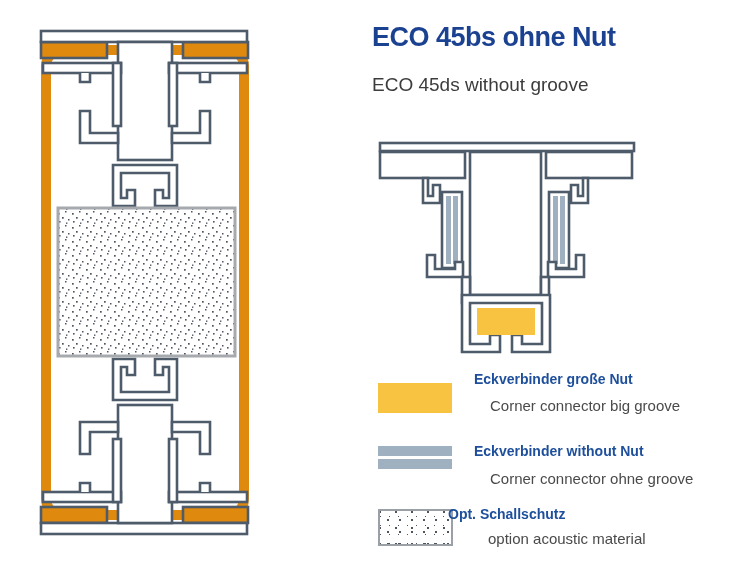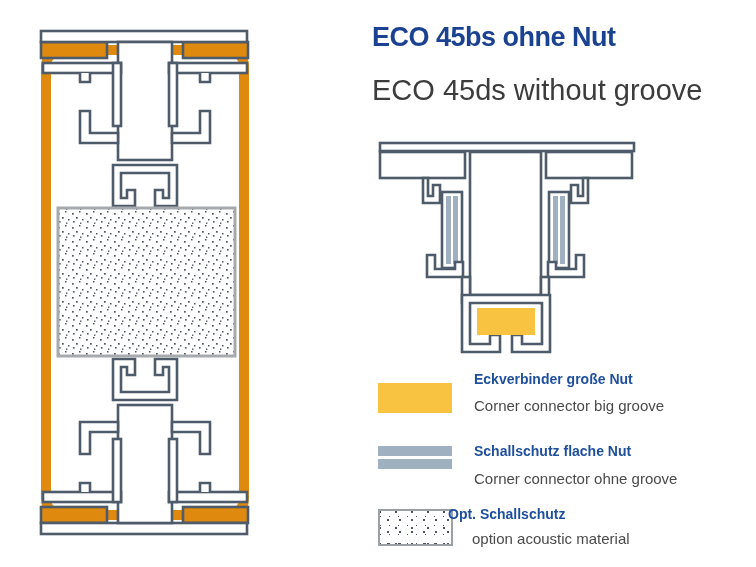--- a/index.html
+++ b/index.html
@@ -13,33 +13,34 @@
   .abs{position:absolute;}
   #title{
     left:372px;top:22px;
     font-size:27px;font-weight:700;
     letter-spacing:-0.5px;
     color:#1b4191;
     white-space:nowrap;
   }
   #subtitle{
     left:372px;top:74px;
-    font-size:29px;font-weight:400;
+    font-size:19px;font-weight:400;
     color:#3c3c3c;
     white-space:nowrap;
   }
   .legend-de{
     font-size:14px;font-weight:600;
     color:#1e4f9c;line-height:1.1;
     white-space:nowrap;
   }
   .legend-en{
     font-size:15px;font-weight:400;
     color:#4a4a4a;line-height:1.1;
     white-space:nowrap;
+    margin-left:16px;
   }
   #swatch-big-groove{
     left:378px;top:383px;width:74px;height:30px;
     background:#F9C342;
   }
   .flat-bar{
     left:378px;width:74px;height:10px;
     background:#9fb1c0;
   }
   #swatch-acoustic{
@@ -137,18 +138,18 @@
     <rect x="107" y="173" width="58" height="27" fill="#F9C342" stroke="none"></rect>
   </g>
 </svg>
 
 <div class="abs" id="swatch-big-groove"></div>
 <div class="abs legend-de" style="left:474px;top:372px">Eckverbinder große Nut</div>
 <div class="abs legend-en" style="left:474px;top:398px">Corner connector big groove</div>
 
 <div class="abs flat-bar" style="top:446px"></div>
 <div class="abs flat-bar" style="top:459px"></div>
-<div class="abs legend-de" style="left:474px;top:444px">Schallschutz flache Nut</div>
+<div class="abs legend-de" style="left:474px;top:444px">Eckverbinder without Nut</div>
 <div class="abs legend-en" style="left:474px;top:471px">Corner connector ohne groove</div>
 
 <div class="abs" id="swatch-acoustic"></div>
 <div class="abs legend-de" style="left:448px;top:507px">Opt. Schallschutz</div>
 <div class="abs legend-en" style="left:472px;top:531px">option acoustic material</div>
 
 </body></html>

